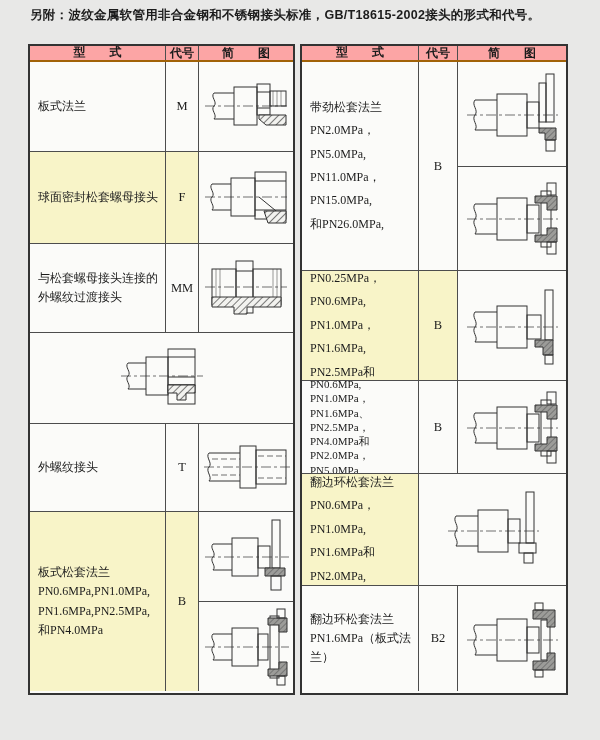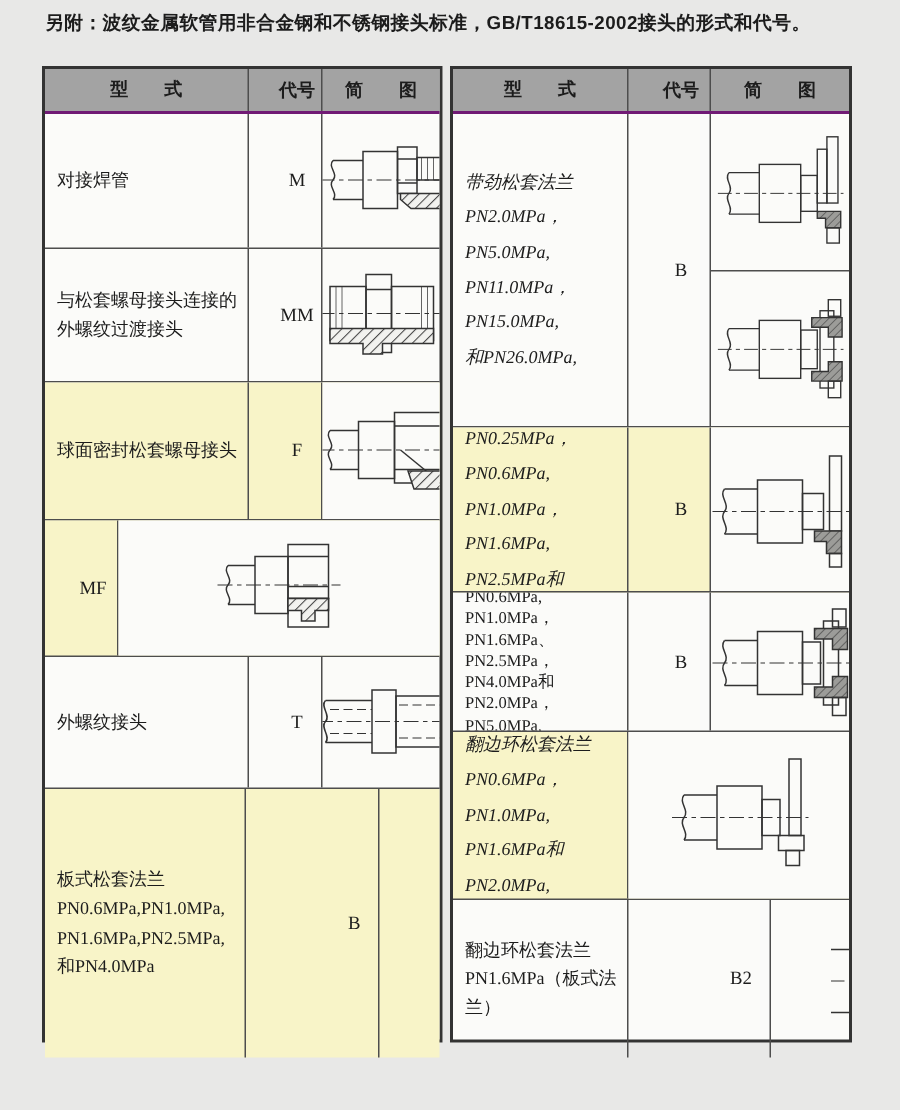--- a/index.html
+++ b/index.html
@@ -15,45 +15,45 @@
     font-weight:bold;font-size:12.5px;letter-spacing:.3px;
   }
   .tbl{
     position:absolute;top:44px;height:651px;
     border:2px solid #333;background:#fbfbf9;
     display:flex;flex-direction:column;box-sizing:border-box;
   }
   #tbl-left{left:28px;width:267px;}
   #tbl-right{left:300px;width:268px;}
   .row{display:flex;border-bottom:1px solid #4d4d4d;box-sizing:border-box;flex-shrink:0;}
-  .row:last-child{border-bottom:none;gap:40px;}
-  .hdr{height:30px;background:#a3a3a3;border-bottom:2px solid #701a75;}
+  .row:last-child{border-bottom:none;}
+  .hdr{height:16px;background:#fca5a5;border-bottom:2px solid #a16207;}
   .hdr .cell{font-weight:bold;font-size:12px;justify-content:center;padding:0;}
   .cell{
     box-sizing:border-box;border-right:1px solid #4d4d4d;
     display:flex;align-items:center;justify-content:center;overflow:hidden;
   }
   .cell:last-child{border-right:none;}
   .c-type{
     justify-content:flex-start;text-align:left;
     padding:4px 4px 4px 8px;font-size:12px;
     white-space:pre-line;line-height:1.6;
   }
-  .c-code{font-size:12.5px;margin-left:16px;}
+  .c-code{font-size:12.5px;}
   .c-diag{flex-direction:column;padding:0;}
   #tbl-left .c-type{width:136px;}
   #tbl-left .c-code{width:33px;}
   #tbl-left .c-diag{flex:1;}
   #tbl-right .c-type{width:117px;}
   #tbl-right .c-code{width:39px;}
   #tbl-right .c-diag{flex:1;}
   .hl{background:#f8f4c8;}
   .sub{flex:1;width:100%;display:flex;align-items:center;justify-content:center;box-sizing:border-box;}
   .sub + .sub{border-top:1px solid #4d4d4d;}
-  .lh-loose .c-type{line-height:1.95;font-style:italic;}
+  .lh-loose .c-type{line-height:1.95;}
   .lh-tight .c-type{line-height:1.3;font-size:11px;}
   
   .diag path,.diag rect{stroke:#333;fill:none;stroke-width:1;}
   .diag rect[fill],.diag polygon{stroke:#333;stroke-width:1;}
   .diag .cl{stroke-dasharray:10 3 3 3;stroke-width:.7;}
   .diag .dash{stroke-dasharray:6 3;stroke-width:.7;}
   .diag .thin{stroke-width:.5;}
 </style>
 </head>
 <body>
@@ -75,74 +75,73 @@
 
 <div class="tbl" id="tbl-left">
 
   <div class="row hdr">
     <div class="cell c-type">型　　式</div>
     <div class="cell c-code">代号</div>
     <div class="cell c-diag">简　　图</div>
   </div>
 
   <div class="row" style="height:90px">
-    <div class="cell c-type">对接焊管</div>
+    <div class="cell c-type">板式法兰</div>
     <div class="cell c-code">M</div>
     <div class="cell c-diag">
       <svg class="diag" width="90" height="70" viewBox="0 0 90 70">
         <path class="cl" d="M4,34 H86"></path>
         <path d="M13,21 c-4,4 4,9 0,13 c-4,4 4,9 0,13"></path>
         <path d="M13,21 H33 M13,47 H33"></path>
         <rect x="33" y="15" width="23" height="38"></rect>
         <rect x="56" y="12" width="13" height="31"></rect>
         <path d="M56,20 H69 M56,36 H69"></path>
         <rect x="69" y="19" width="16" height="15"></rect>
         <path class="thin" d="M72,19 V34 M76,19 V34 M80,19 V34"></path>
         <polygon points="58,43 85,43 85,53 65,53 58,47" fill="url(#hatch)"></polygon>
       </svg>
     </div>
   </div>
 
+  <div class="row hl" style="height:92px">
+    <div class="cell c-type">球面密封松套螺母接头</div>
+    <div class="cell c-code">F</div>
+    <div class="cell c-diag" style="background:#fbfbf9">
+      <svg class="diag" width="90" height="70" viewBox="0 0 90 70">
+        <path class="cl" d="M4,34 H86"></path>
+        <path d="M11,21 c-4,4 4,9 0,13 c-4,4 4,9 0,13"></path>
+        <path d="M11,21 H30 M11,47 H30"></path>
+        <rect x="30" y="15" width="24" height="38"></rect>
+        <rect x="54" y="9" width="31" height="47"></rect>
+        <path d="M54,18 H85 M54,47 H85"></path>
+        <path d="M58,34 L80,52"></path>
+        <polygon points="63,48 85,48 85,60 67,60" fill="url(#hatch)"></polygon>
+      </svg>
+    </div>
+  </div>
+
   <div class="row" style="height:89px">
     <div class="cell c-type">与松套螺母接头连接的
 外螺纹过渡接头</div>
     <div class="cell c-code">MM</div>
     <div class="cell c-diag">
       <svg class="diag" width="90" height="72" viewBox="0 0 90 72">
         <path class="cl" d="M4,35 H86"></path>
         <rect x="11" y="17" width="24" height="36"></rect>
         <path class="thin" d="M15,17 V53 M19,17 V53"></path>
         <rect x="35" y="9" width="17" height="52"></rect>
         <path d="M35,19 H52 M35,51 H52"></path>
         <rect x="52" y="17" width="28" height="36"></rect>
         <path class="thin" d="M72,17 V53 M76,17 V53"></path>
         <polygon points="11,45 80,45 80,55 46,55 46,62 33,62 33,55 11,55" fill="url(#hatch)"></polygon>
       </svg>
     </div>
   </div>
 
-  <div class="row hl" style="height:92px">
-    <div class="cell c-type">球面密封松套螺母接头</div>
-    <div class="cell c-code">F</div>
-    <div class="cell c-diag" style="background:#fbfbf9">
-      <svg class="diag" width="90" height="70" viewBox="0 0 90 70">
-        <path class="cl" d="M4,34 H86"></path>
-        <path d="M11,21 c-4,4 4,9 0,13 c-4,4 4,9 0,13"></path>
-        <path d="M11,21 H30 M11,47 H30"></path>
-        <rect x="30" y="15" width="24" height="38"></rect>
-        <rect x="54" y="9" width="31" height="47"></rect>
-        <path d="M54,18 H85 M54,47 H85"></path>
-        <path d="M58,34 L80,52"></path>
-        <polygon points="63,48 85,48 85,60 67,60" fill="url(#hatch)"></polygon>
-      </svg>
-    </div>
-  </div>
-
   <div class="row hl" style="height:91px">
-    <div class="cell c-code">MF</div>
     <div class="cell c-diag" style="background:#fbfbf9">
       <svg class="diag" width="90" height="72" viewBox="0 0 90 72">
         <path class="cl" d="M4,34 H86"></path>
         <path d="M11,21 c-4,4 4,9 0,13 c-4,4 4,9 0,13"></path>
         <path d="M11,21 H29 M11,47 H29"></path>
         <rect x="29" y="15" width="22" height="38"></rect>
         <rect x="51" y="7" width="27" height="36"></rect>
         <path d="M51,15 H78 M51,35 H78"></path>
         <rect x="51" y="43" width="27" height="19"></rect>
         <polygon points="51,43 78,43 78,51 69,51 69,58 60,58 60,51 51,51" fill="url(#hatch)"></polygon>

